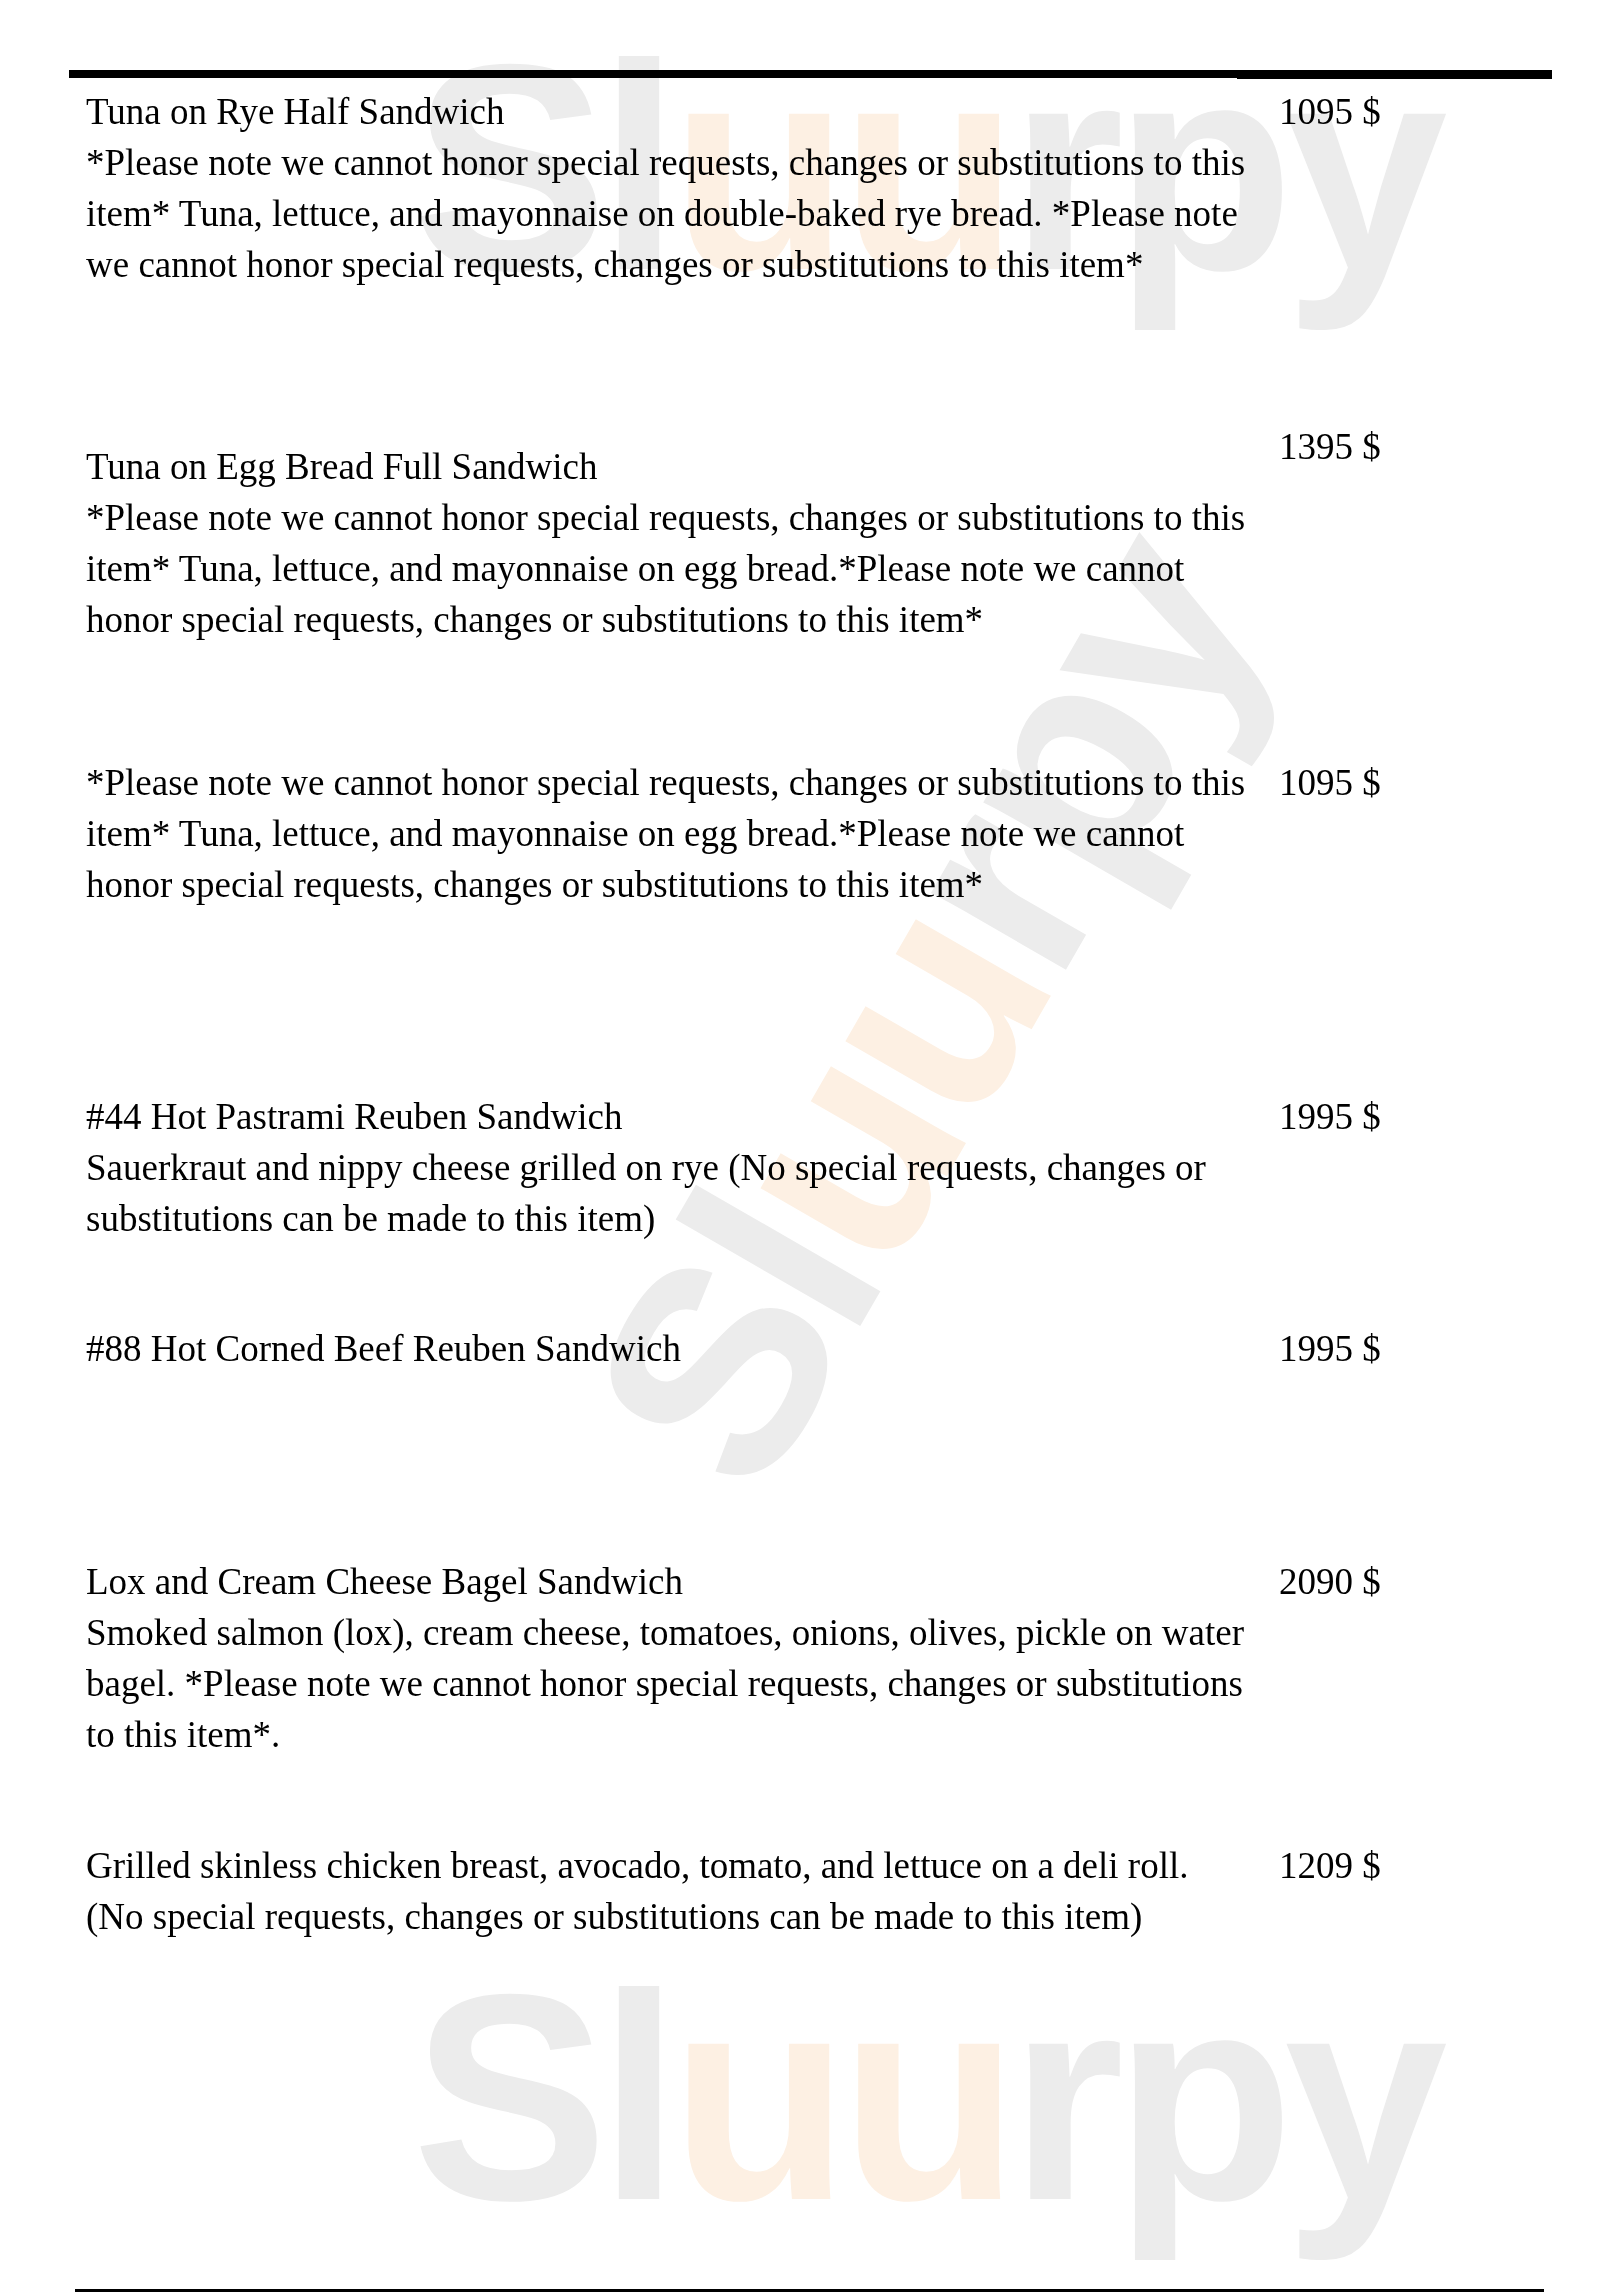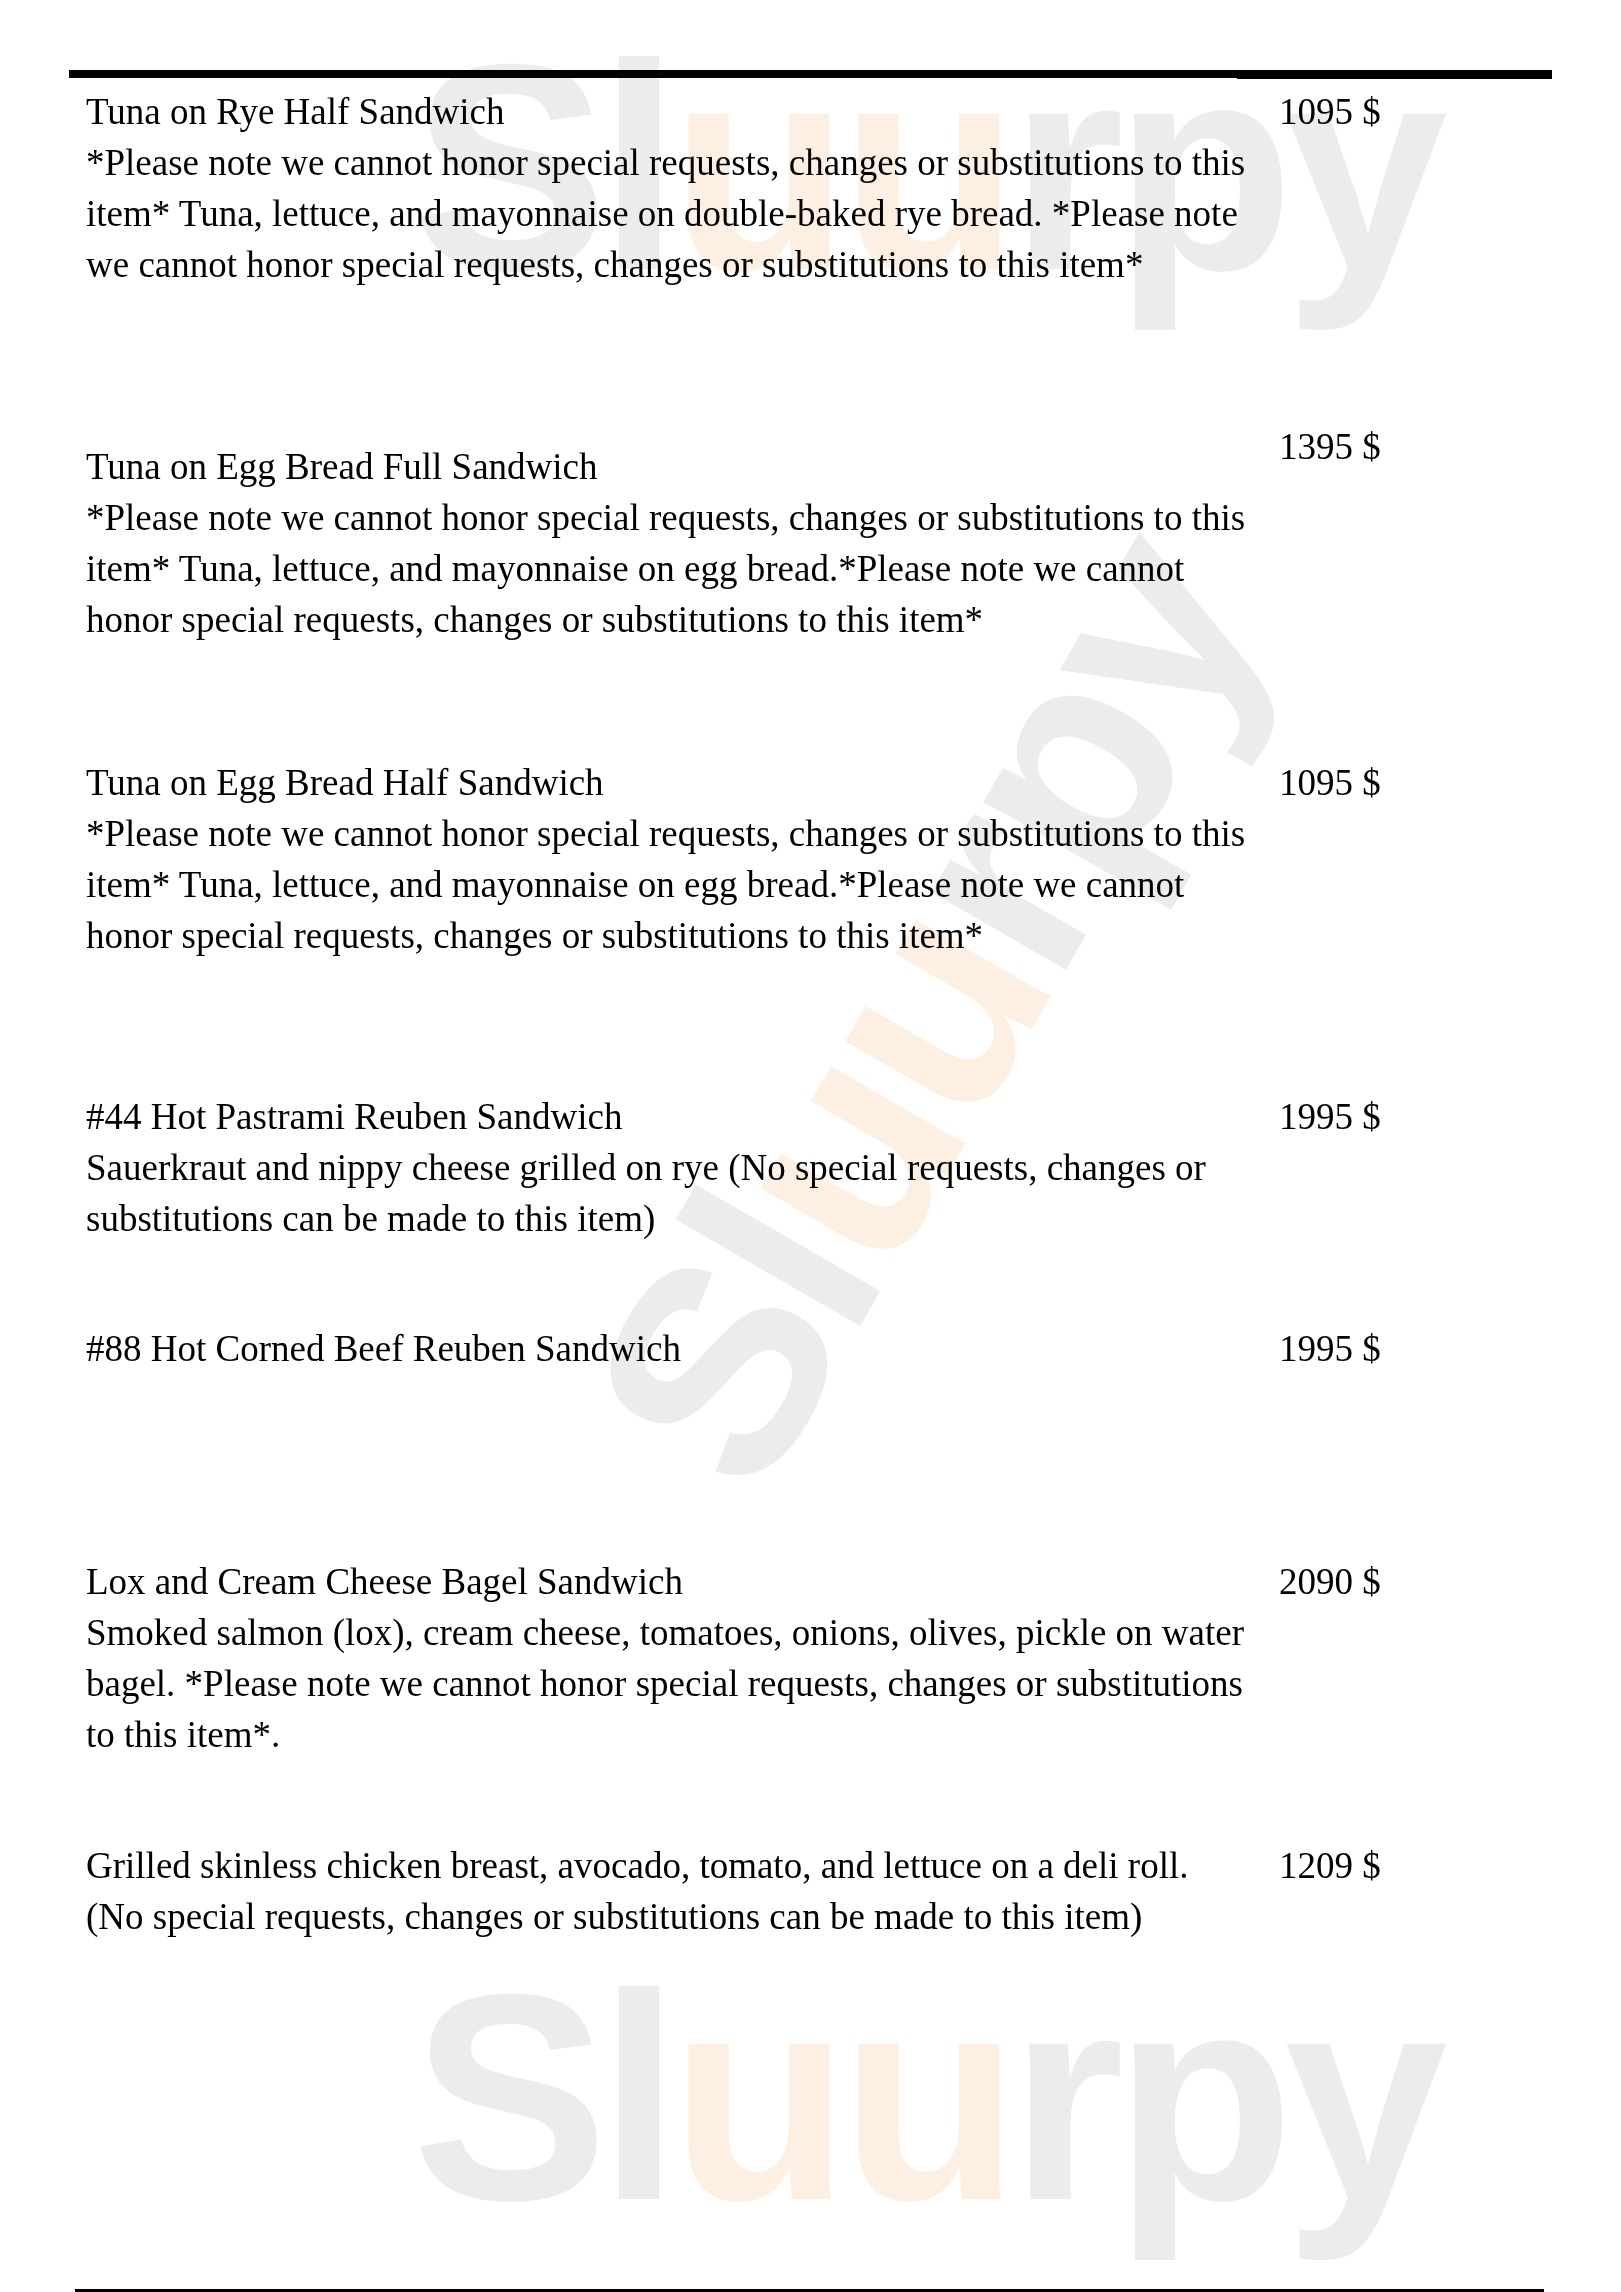--- a/index.html
+++ b/index.html
@@ -43,21 +43,20 @@
 </div>
 <div class="price" style="top:86px">1095 $</div>
 
 <div class="item" style="top:441px">
   <p class="item-title">Tuna on Egg Bread Full Sandwich</p>
   <p class="item-desc">*Please note we cannot honor special requests, changes or substitutions to this item* Tuna, lettuce, and mayonnaise on egg bread.*Please note we cannot honor special requests, changes or substitutions to this item*</p>
 </div>
 <div class="price" style="top:421px">1395 $</div>
 
 <div class="item" style="top:757px">
-  <p class="item-title">Tuna on Egg Bread Half Sandwich</p>
   <p class="item-desc">*Please note we cannot honor special requests, changes or substitutions to this item* Tuna, lettuce, and mayonnaise on egg bread.*Please note we cannot honor special requests, changes or substitutions to this item*</p>
 </div>
 <div class="price" style="top:757px">1095 $</div>
 
 <div class="item" style="top:1091px">
   <p class="item-title">#44 Hot Pastrami Reuben Sandwich</p>
   <p class="item-desc">Sauerkraut and nippy cheese grilled on rye (No special requests, changes or substitutions can be made to this item)</p>
 </div>
 <div class="price" style="top:1091px">1995 $</div>
 

